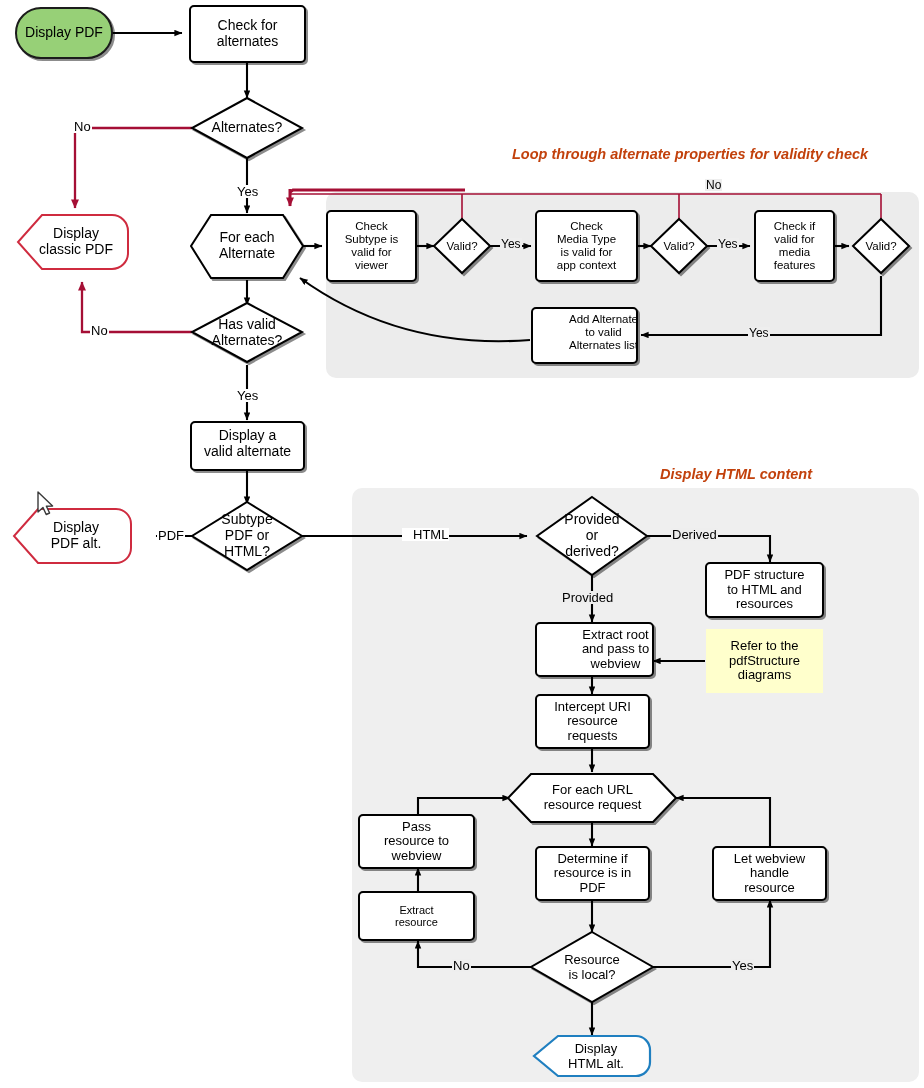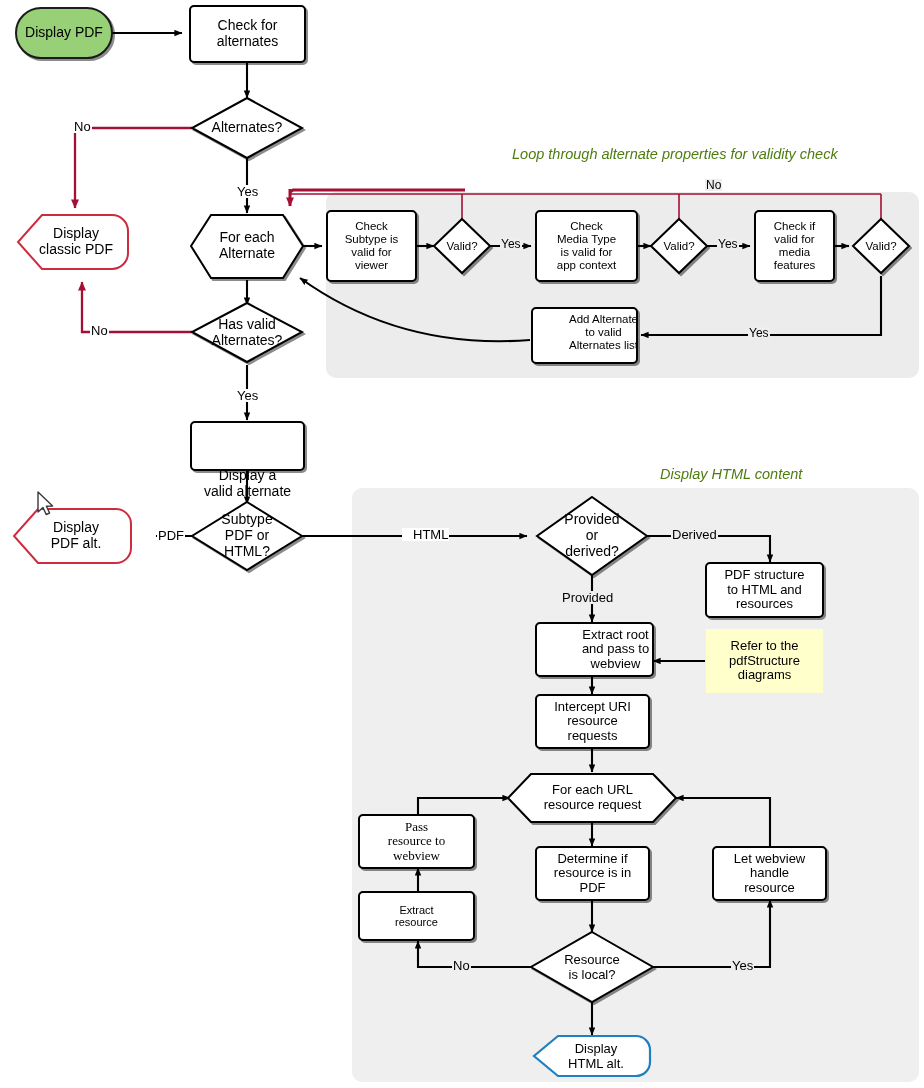--- a/index.html
+++ b/index.html
@@ -3,21 +3,21 @@
 <meta charset="utf-8">
 <style>
   html,body{margin:0;padding:0;background:#ffffff;}
   body{font-family:"Liberation Sans","DejaVu Sans",sans-serif;}
   #canvas{position:relative;width:924px;height:1088px;overflow:hidden;background:#fff;}
   svg.layer{position:absolute;left:0;top:0;width:924px;height:1088px;}
   .nodes{position:absolute;left:0;top:0;width:924px;height:1088px;}
   .node{position:absolute;display:flex;align-items:center;justify-content:center;text-align:center;
         color:#000;line-height:1.12;box-sizing:border-box;}
   .node span{display:block;width:100%;padding:0 3px;}
-  .grp-title{position:absolute;font-style:italic;font-weight:normal;color:#4d7c0f;white-space:nowrap;}
+  .grp-title{position:absolute;font-style:italic;font-weight:bold;color:#c2410c;white-space:nowrap;}
   .edge-label{position:absolute;background:#fff;color:#000;line-height:1;padding:0 1px;}
   .edge-label.ongray{background:#eeeeee;}
 </style>
 </head>
 <body>
 
 <div id="canvas">
 
   <svg class="layer" viewBox="0 0 924 1088">
     <defs>
@@ -176,21 +176,21 @@
       </div>
 
     <div class="node" style="left:532px;top:308px;width:105px;height:49px;font-size:11.5px;margin-left:19px;">
       <span>Add Alternate<br>to valid<br>Alternates list</span>
       </div>
 
     <div class="node" style="left:194px;top:316px;width:106px;height:34px;font-size:14px;">
       <span>Has valid<br>Alternates?</span>
       </div>
 
-    <div class="node" style="left:191px;top:422px;width:113px;height:44px;font-size:14px;margin-top:40px;">
+    <div class="node" style="left:191px;top:422px;width:113px;height:44px;font-size:14px;">
       <span>Display a<br>valid alternate</span>
       </div>
 
     <div class="node" style="left:197px;top:510px;width:100px;height:52px;font-size:14px;">
       <span>Subtype<br>PDF or<br>HTML?</span>
       </div>
 
     <div class="node" style="left:24px;top:512px;width:104px;height:48px;font-size:14px;">
       <span>Display<br>PDF alt.</span>
       </div>
@@ -212,21 +212,21 @@
       </div>
 
     <div class="node" style="left:536px;top:695px;width:113px;height:53px;font-size:13px;">
       <span>Intercept URI<br>resource<br>requests</span>
       </div>
 
     <div class="node" style="left:520px;top:780px;width:145px;height:36px;font-size:13px;">
       <span>For each URL<br>resource request</span>
       </div>
 
-    <div class="node" style="left:359px;top:815px;width:115px;height:53px;font-size:13px;font-family:Liberation Serif, serif;">
+    <div class="node" style="left:359px;top:815px;width:115px;height:53px;font-size:13px;">
       <span>Pass<br>resource to<br>webview</span>
       </div>
 
     <div class="node" style="left:359px;top:892px;width:115px;height:48px;font-size:11px;">
       <span>Extract<br>resource</span>
       </div>
 
     <div class="node" style="left:536px;top:847px;width:113px;height:53px;font-size:13px;">
       <span>Determine if<br>resource is in<br>PDF</span>
       </div>

